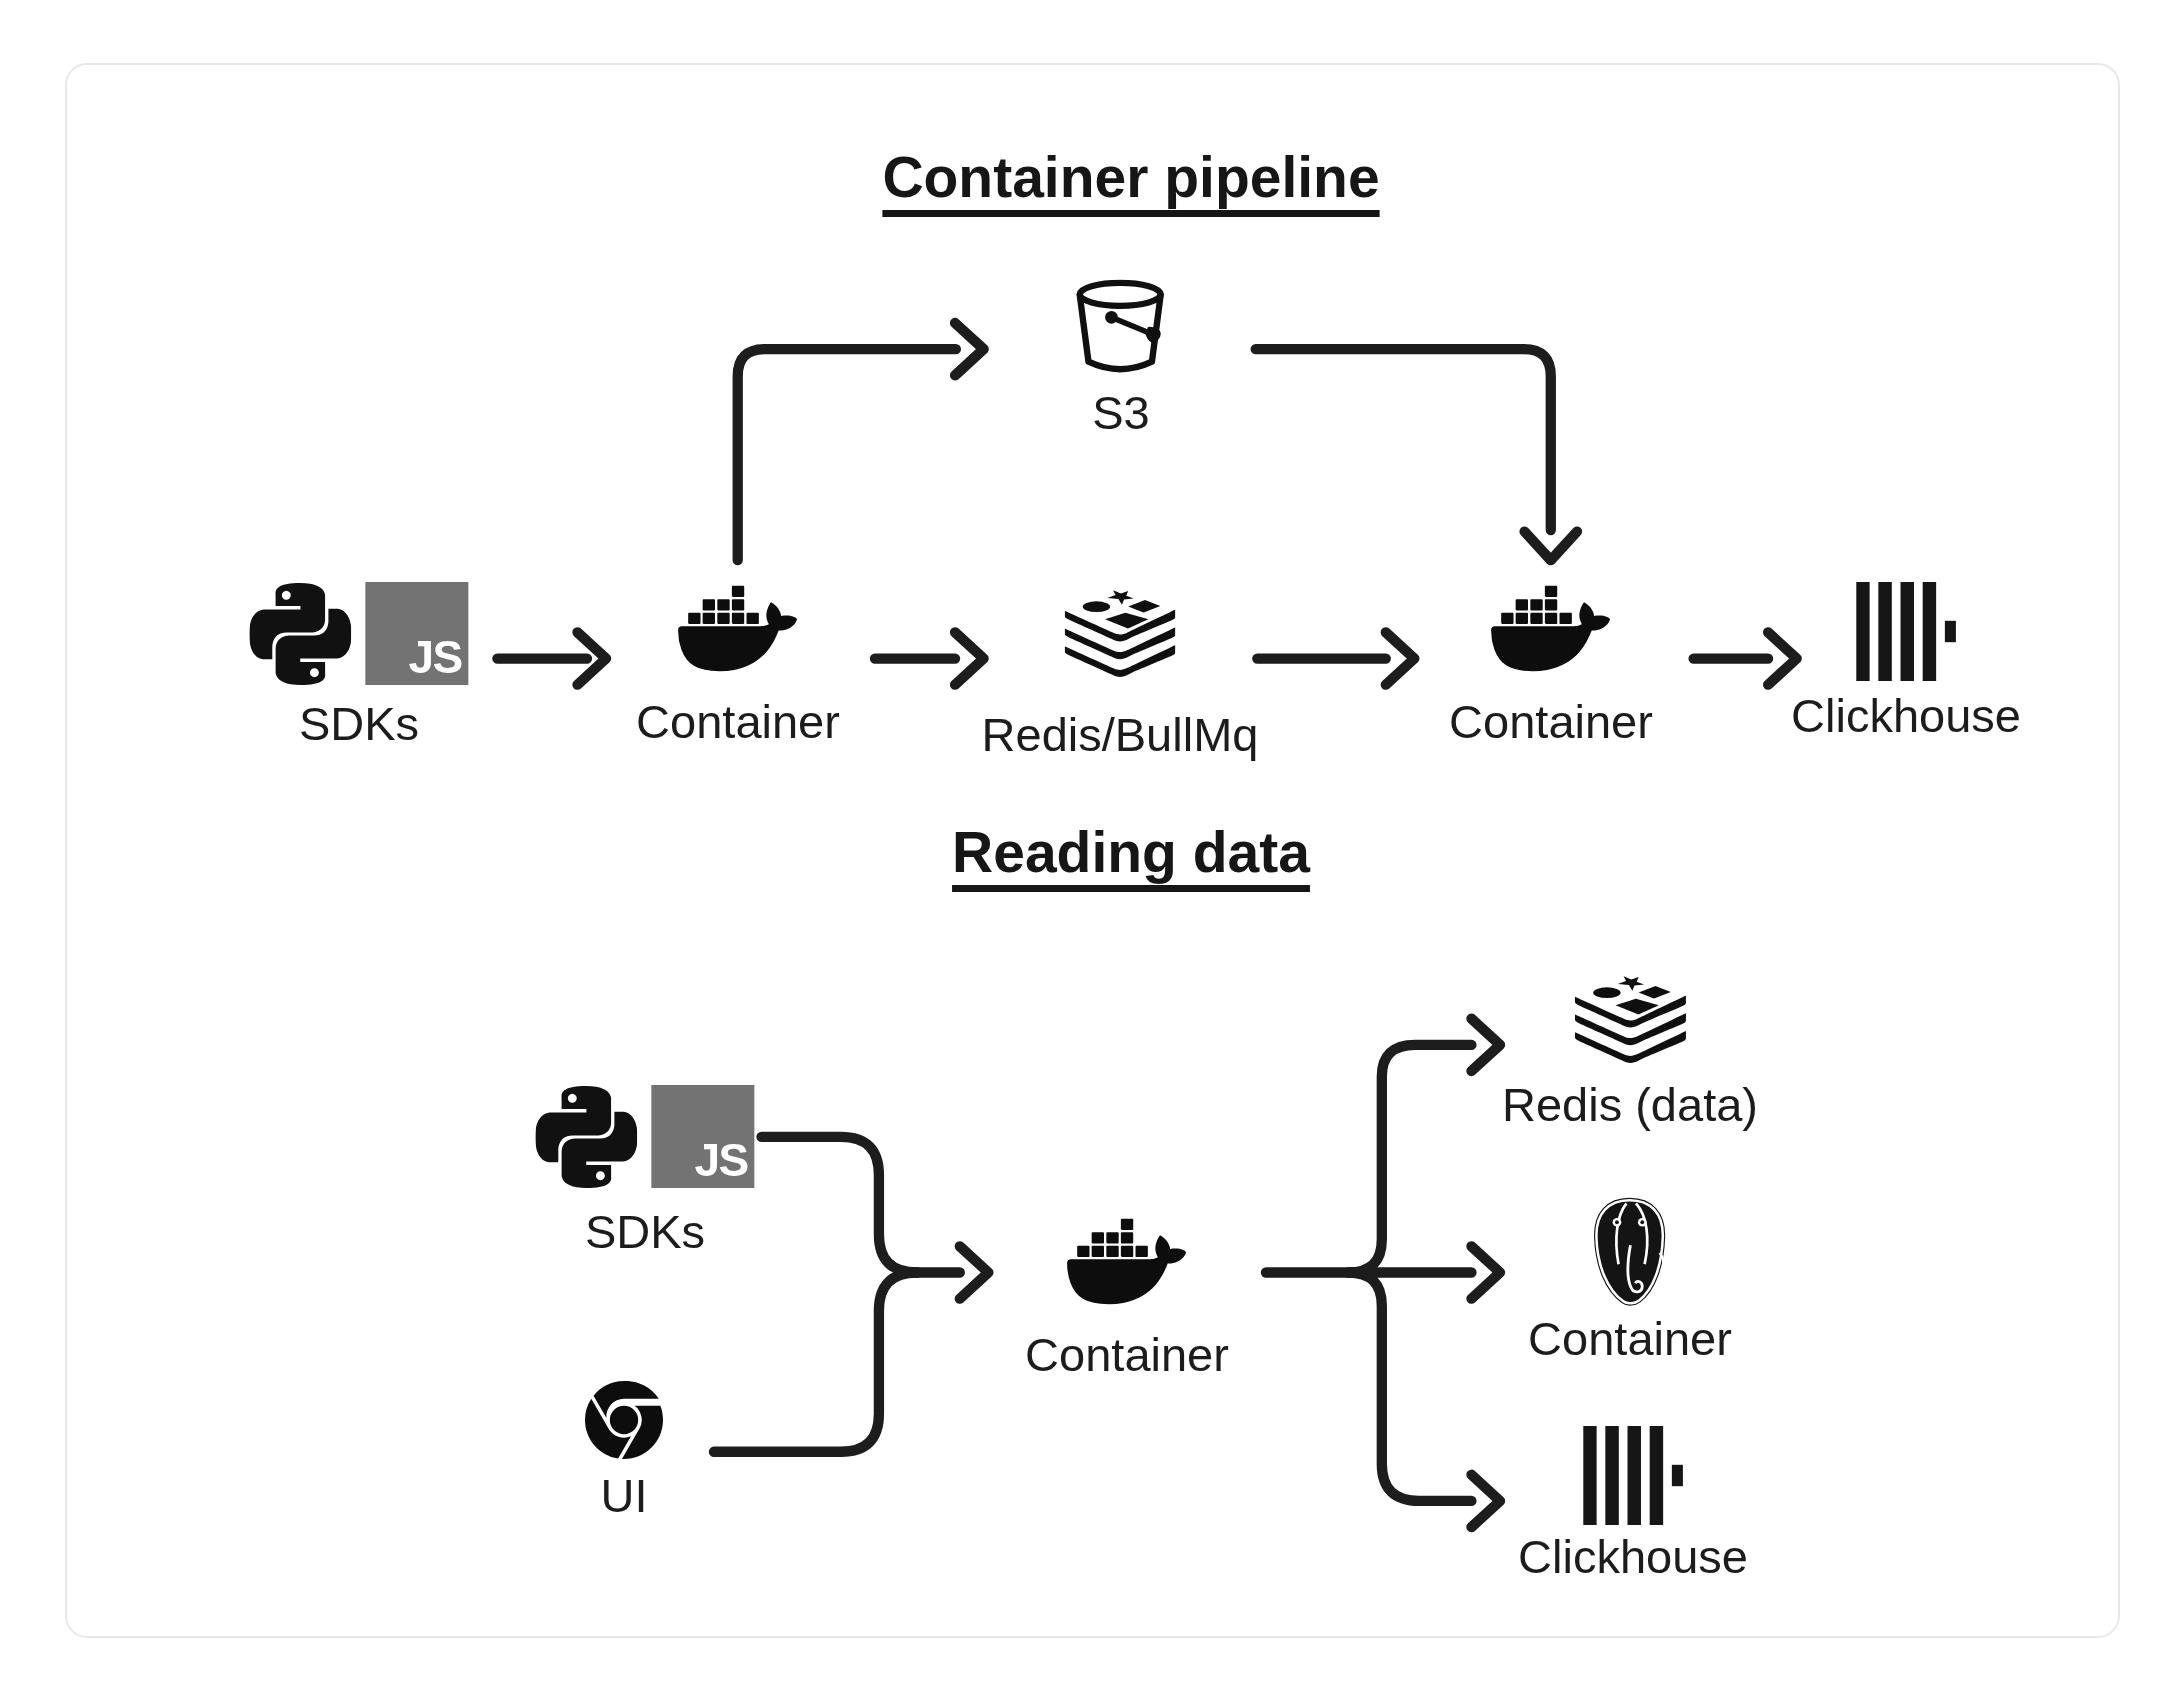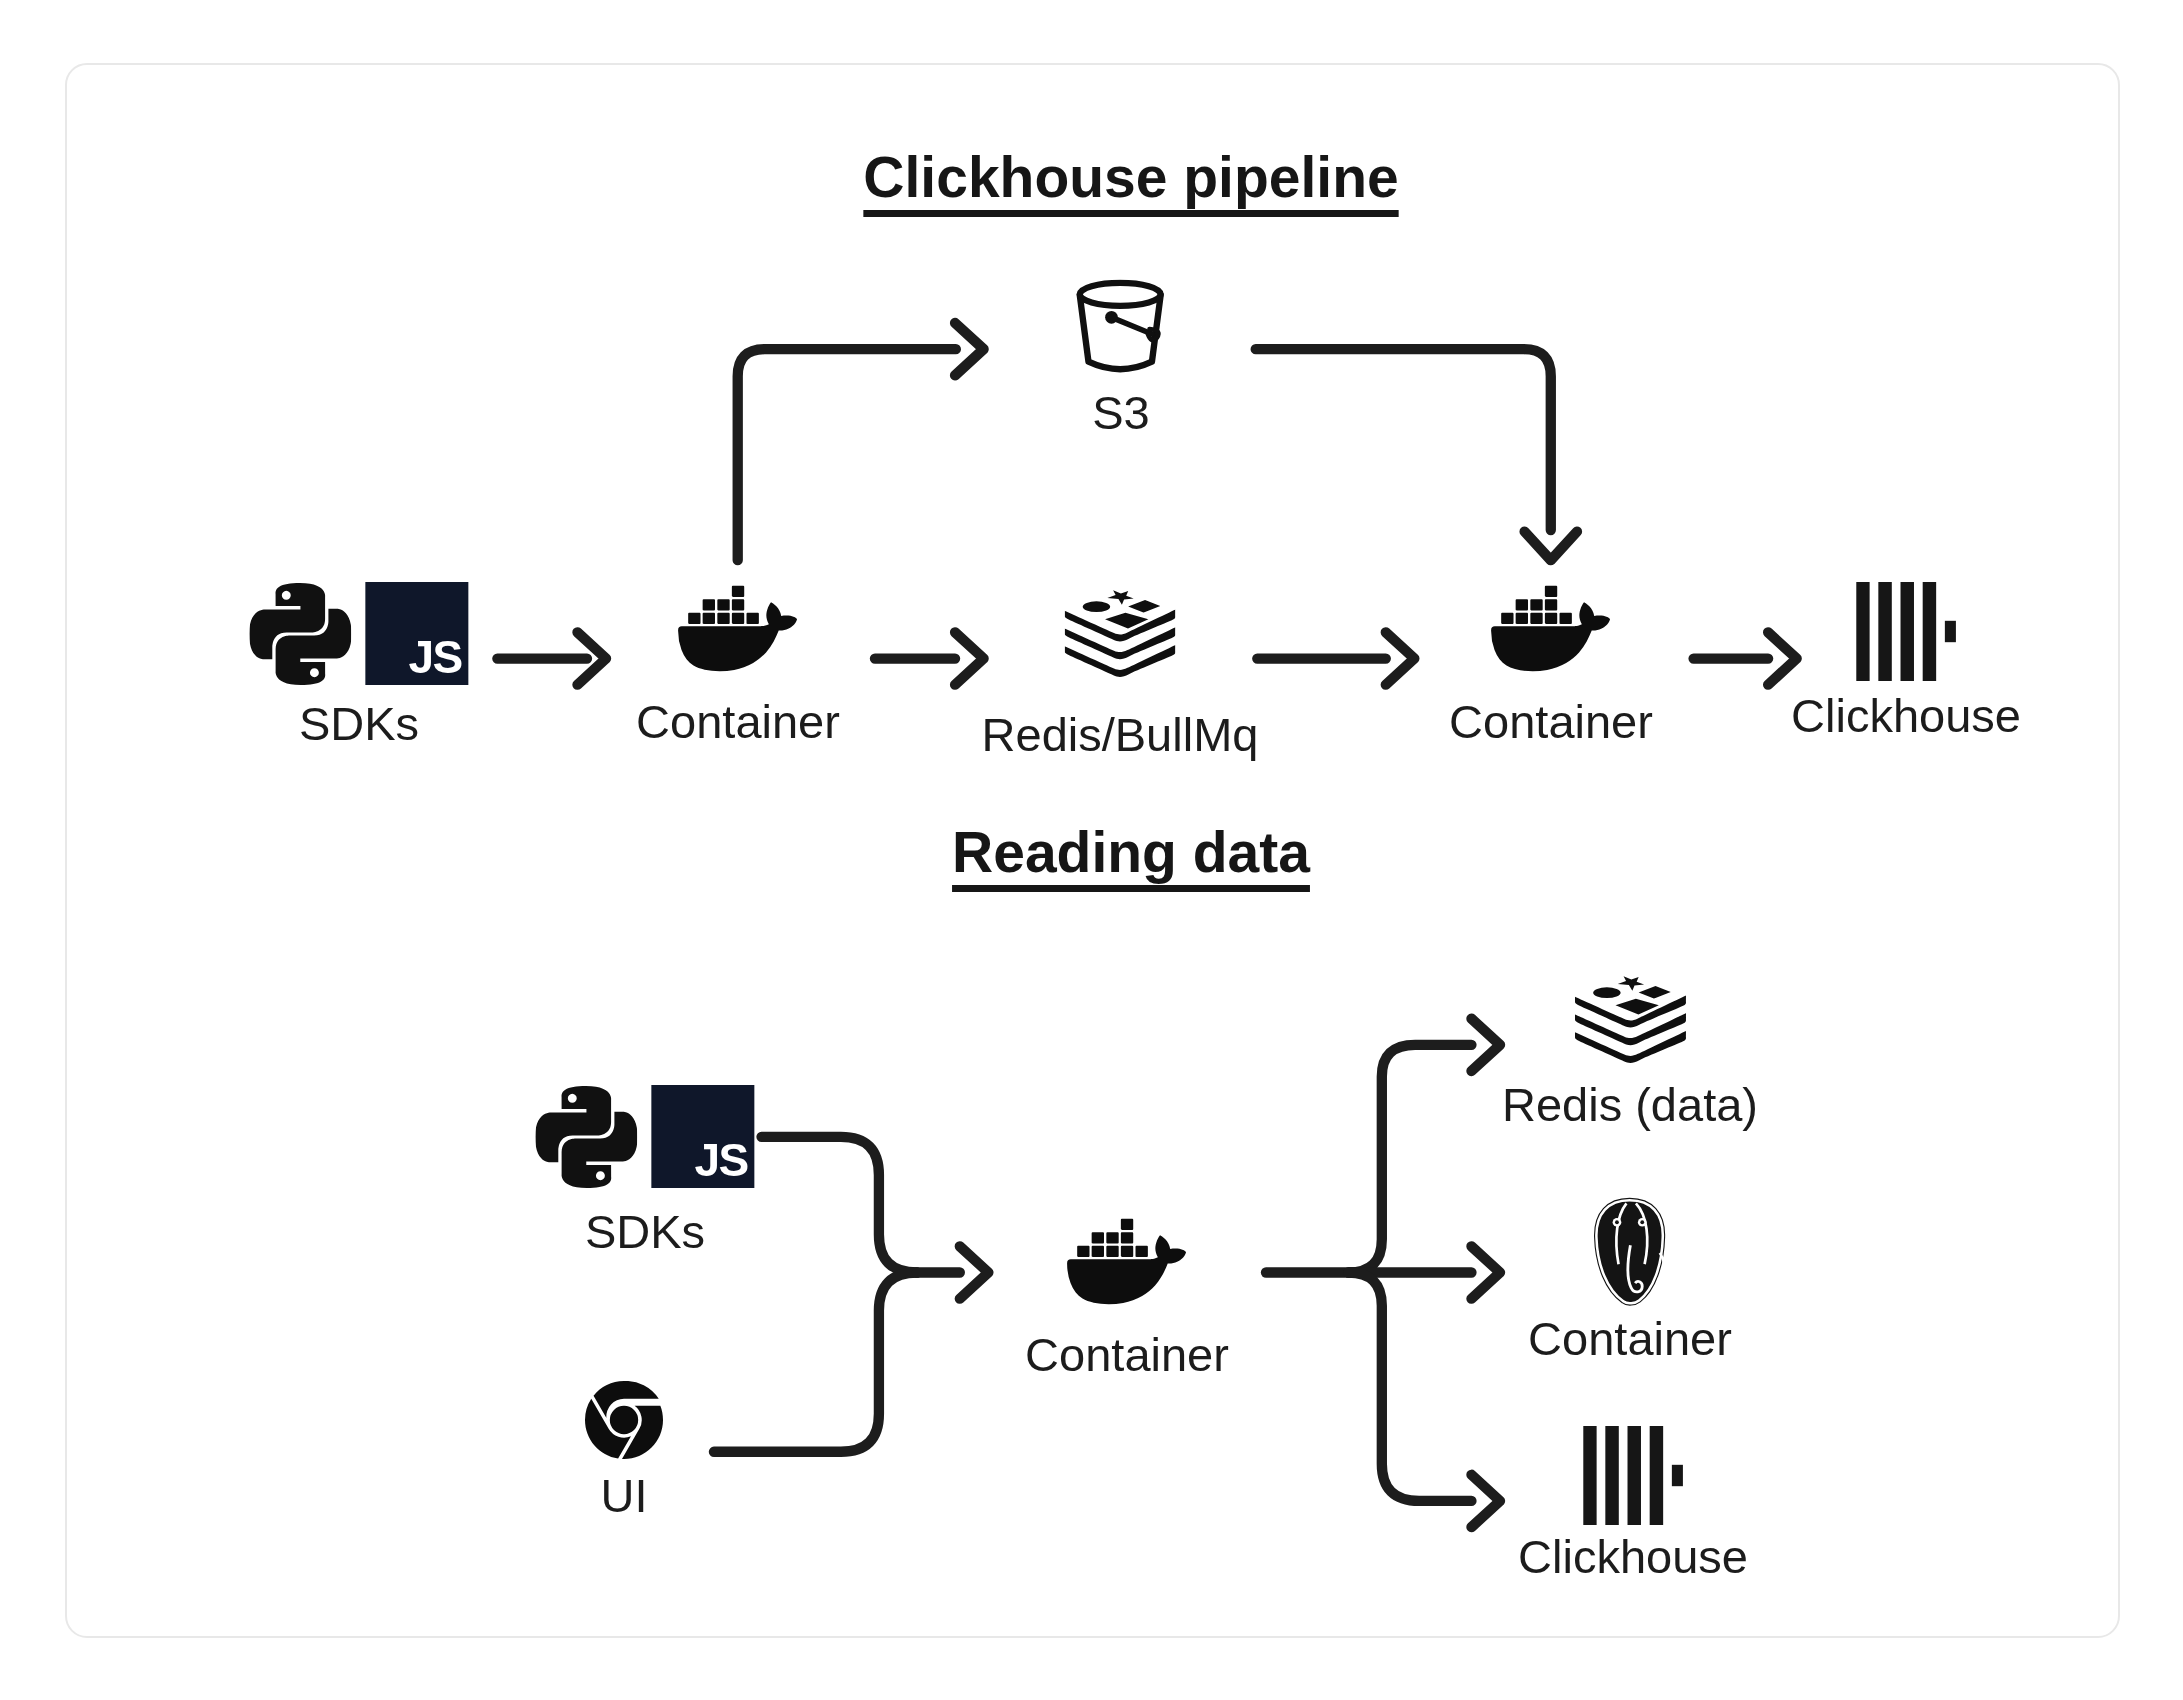--- a/index.html
+++ b/index.html
@@ -4,21 +4,21 @@
 <style>
   html,body{margin:0;padding:0;background:#ffffff;}
   body{width:2183px;height:1701px;position:relative;font-family:"Liberation Sans",sans-serif;color:#1c1c1c;overflow:hidden;}
   .card{position:absolute;left:65px;top:63px;width:2051px;height:1571px;border:2.4px solid #e8e8e8;border-radius:22px;background:#ffffff;}
   .connectors{position:absolute;left:0;top:0;width:2183px;height:1701px;pointer-events:none;}
   .connectors path{fill:none;stroke:#1d1d1d;stroke-width:13;stroke-linecap:round;stroke-linejoin:round;}
   .sec-title{position:absolute;transform:translateX(-50%);font-size:57px;font-weight:bold;color:#161616;white-space:nowrap;text-decoration:underline;text-decoration-thickness:7.1px;text-underline-offset:12.7px;}
   .node{position:absolute;transform:translateX(-50%);display:flex;flex-direction:column;align-items:center;}
   .icon-wrap{display:flex;align-items:center;justify-content:center;gap:14.3px;}
   .node-label{font-size:47px;color:#1c1c1c;white-space:nowrap;line-height:1;}
-  .js-badge{background:#0f172a;display:flex;align-items:flex-end;justify-content:flex-end;}
+  .js-badge{background:#737373;display:flex;align-items:flex-end;justify-content:flex-end;}
   .js-badge span{color:#ffffff;font-weight:bold;font-size:46px;letter-spacing:-1.6px;padding:0 7.1px 4.8px 0;line-height:1;}
   .js-lg{width:103px;height:103px;}
   svg.glyph{display:block;}
 </style>
 </head>
 <body>
 
 <svg width="0" height="0" style="position:absolute">
   <defs>
     <symbol id="sym-python" viewBox="0 0 24 24">
@@ -81,21 +81,21 @@
     <path d="M960 1433 H1060 Q1108 1433 1108 1481 V1556 Q1108 1604 1156 1604"></path>
     <path d="M900 1830 H1060 Q1108 1830 1108 1782 V1652 Q1108 1604 1156 1604"></path>
     <path d="M1156 1604 H1210 M1210 1571 L1246 1604 L1210 1637"></path>
     <path d="M1596 1604 H1716"></path>
     <path d="M1700 1604 Q1742 1604 1742 1562 V1357 Q1742 1317 1784 1317 H1855 M1855 1284 L1891 1317 L1855 1350"></path>
     <path d="M1713 1604 H1855 M1855 1571 L1891 1604 L1855 1637"></path>
     <path d="M1700 1604 Q1742 1604 1742 1646 V1845 Q1742 1892 1789 1892 H1855 M1855 1859 L1891 1892 L1855 1925"></path>
   </g>
 </svg>
 
-<div class="sec-title" style="left:1131px;top:144px;">Clickhouse pipeline</div>
+<div class="sec-title" style="left:1131px;top:144px;">Container pipeline</div>
 
 <div class="node" style="left:359px;top:578px;">
   <div class="icon-wrap" style="height:111px;">
     <svg class="glyph" width="102" height="102" viewBox="0 0 128 128">
         <use href="#sym-python"></use>
       </svg>
     <div class="js-badge js-lg">
         <span>JS</span>
       </div>
   </div>

